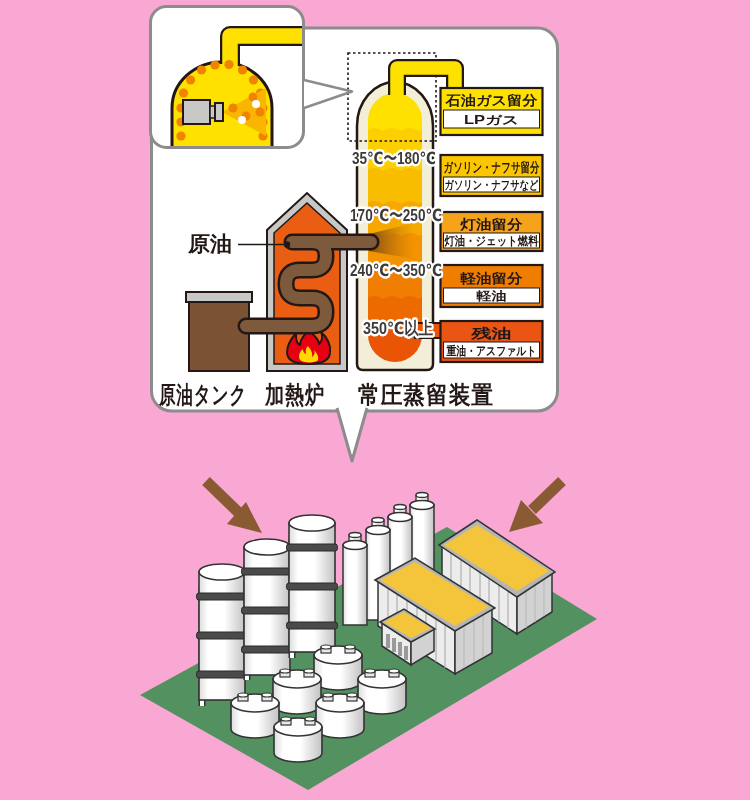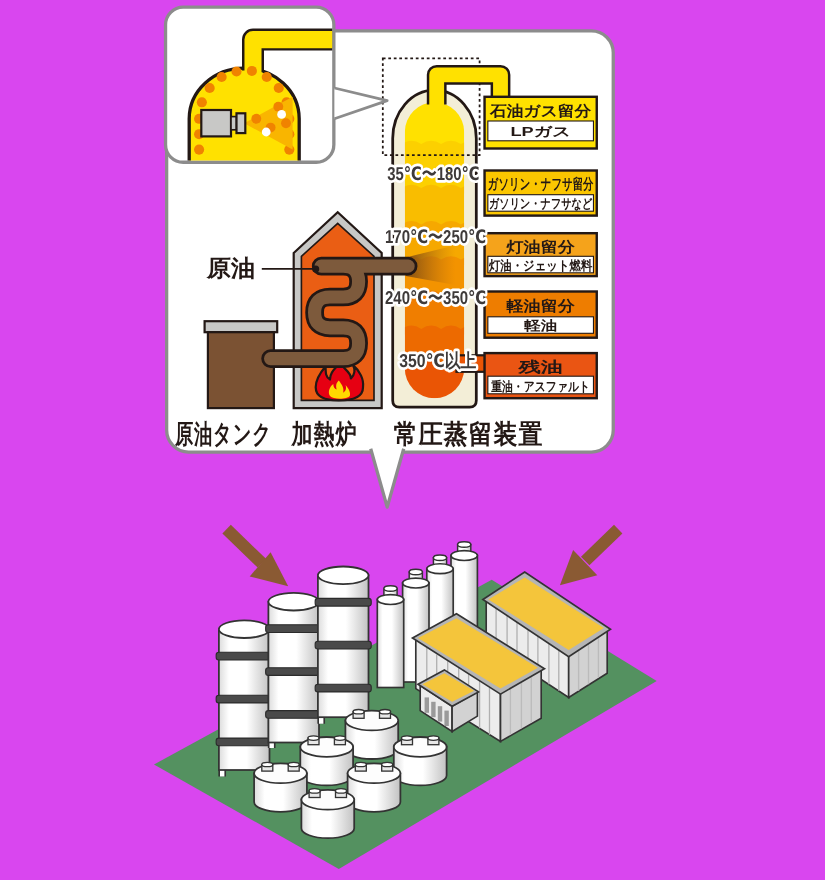--- a/index.html
+++ b/index.html
@@ -1,16 +1,16 @@
 <!DOCTYPE html>
 <html><head>
 <meta charset="utf-8">
 <style>
   html,body{margin:0;padding:0;background:#000;}
-  .stage{position:relative;width:750px;height:800px;background:#d946ef;overflow:hidden;}
+  .stage{position:relative;width:750px;height:800px;background:#f9a8d4;overflow:hidden;}
   svg{position:absolute;left:0;top:0;}
   text{font-family:"Liberation Sans","DejaVu Sans",sans-serif;}
   .temp{font-size:17px;font-weight:bold;fill:#3e3a39;stroke:#ffffff;stroke-width:5px;
         paint-order:stroke;stroke-linejoin:round;text-anchor:middle;}
   .bhead{font-size:13.5px;font-weight:bold;fill:#231815;text-anchor:middle;}
   .bprod{font-size:12px;font-weight:bold;fill:#231815;text-anchor:middle;}
   .eq{font-size:24px;font-weight:bold;fill:#231815;text-anchor:middle;letter-spacing:1px;}
   .crude{font-size:21px;fill:#231815;text-anchor:middle;font-weight:bold;}
 </style>
 </head>

